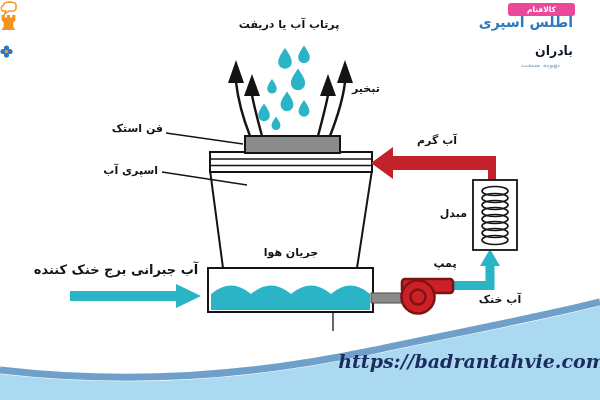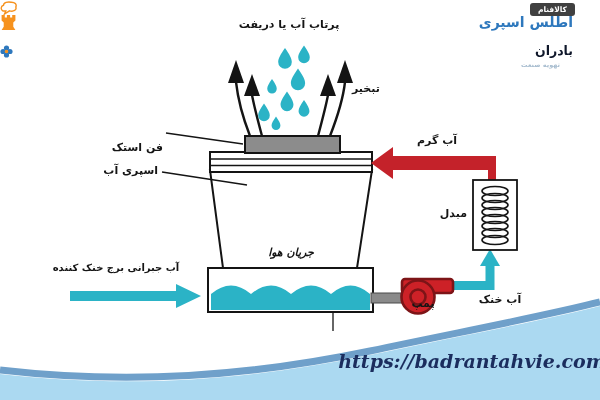--- a/index.html
+++ b/index.html
@@ -2,25 +2,25 @@
 <html><head>
 <meta charset="utf-8">
 <style>
   html,body{margin:0;padding:0;background:#fff;}
   #screen{position:relative;width:600px;height:400px;background:#ffffff;overflow:hidden;
           font-family:"DejaVu Sans",sans-serif;}
   svg{position:absolute;left:0;top:0;}
   .lbl{position:absolute;font:bold 11px "DejaVu Sans",sans-serif;color:#151515;
        white-space:nowrap;direction:rtl;}
   .ctr{transform:translateX(-50%);}
-  .sm{font-size:10px;}
+  .sm{font-size:13px;}
   .url{position:absolute;font:italic bold 19px "DejaVu Serif",serif;color:#1b2d5e;
        white-space:nowrap;transform:translateX(-50%);}
-  .badge{position:absolute;background:#404040;color:#ffffff;font:bold 7.5px "DejaVu Sans",sans-serif;
-         padding:2px 8px;border-radius:3px;direction:rtl;}
+  .badge{position:absolute;background:#ec4899;color:#ffffff;font:bold 7.5px "DejaVu Sans",sans-serif;
+         padding:2px 19px;border-radius:3px;direction:rtl;}
   .brand-atlas{position:absolute;font:bold 14px "DejaVu Sans",sans-serif;color:#2e78bd;direction:rtl;}
   .brand-badran{position:absolute;font:bold 12.5px "DejaVu Sans",sans-serif;color:#0f172a;direction:rtl;}
   .brand-sub{position:absolute;font:bold 6.5px "DejaVu Sans",sans-serif;color:#a9bed0;direction:rtl;}
   .icon{position:absolute;}
 </style>
 </head>
 <body>
 
 <div id="screen">
 
@@ -126,26 +126,26 @@
 
   <g stroke="#141414" stroke-width="1.3">
     <line x1="166" y1="133" x2="243" y2="144"></line>
     <line x1="162" y1="172" x2="247" y2="185"></line>
     <line x1="333" y1="312" x2="333" y2="331"></line>
   </g>
 </svg>
 
 <div class="lbl ctr" style="left:289px;top:18px;">پرتاب آب یا دریفت</div>
 <div class="lbl" style="left:352px;top:82px;">تبخیر</div>
-<div class="lbl" style="right:437px;top:141px;">فن استک</div>
+<div class="lbl" style="right:437px;top:122px;">فن استک</div>
 <div class="lbl" style="right:442px;top:164px;">اسپری آب</div>
-<div class="lbl ctr" style="left:291px;top:246px;font-style:italic;">جریان هوا</div>
+<div class="lbl ctr" style="left:291px;top:246px;">جریان هوا</div>
 <div class="lbl ctr" style="left:437px;top:134px;">آب گرم</div>
 <div class="lbl" style="right:133px;top:207px;">مبدل</div>
-<div class="lbl ctr" style="left:423px;top:257px;margin-top:40px;">پمپ</div>
+<div class="lbl ctr" style="left:445px;top:257px;">پمپ</div>
 <div class="lbl ctr" style="left:500px;top:293px;">آب خنک</div>
 <div class="lbl ctr sm" style="left:116px;top:262px;">آب جبرانی برج خنک کننده</div>
 
 <div class="url" style="left:472px;top:350px;">https://badrantahvie.com</div>
 
 <div class="badge" style="right:25px;top:3px;">کالافنام</div>
 <svg class="icon" style="right:6px;top:1px;" width="18" height="14" viewBox="0 0 18 14">
   <path d="M3,10 C0.5,9 0.5,5 3.5,4.2 C3.5,1.5 8,0.5 11,1.2 C15,1 17,3.5 15.8,6 C17,9 13.5,11 9.5,9.8 L4.5,13 L5.8,9.9 Z" fill="#ffffff" stroke="#f6921e" stroke-width="1.4"></path>
 </svg>
 <div class="brand-atlas" style="right:27px;top:14px;">اطلس اسپری</div>

